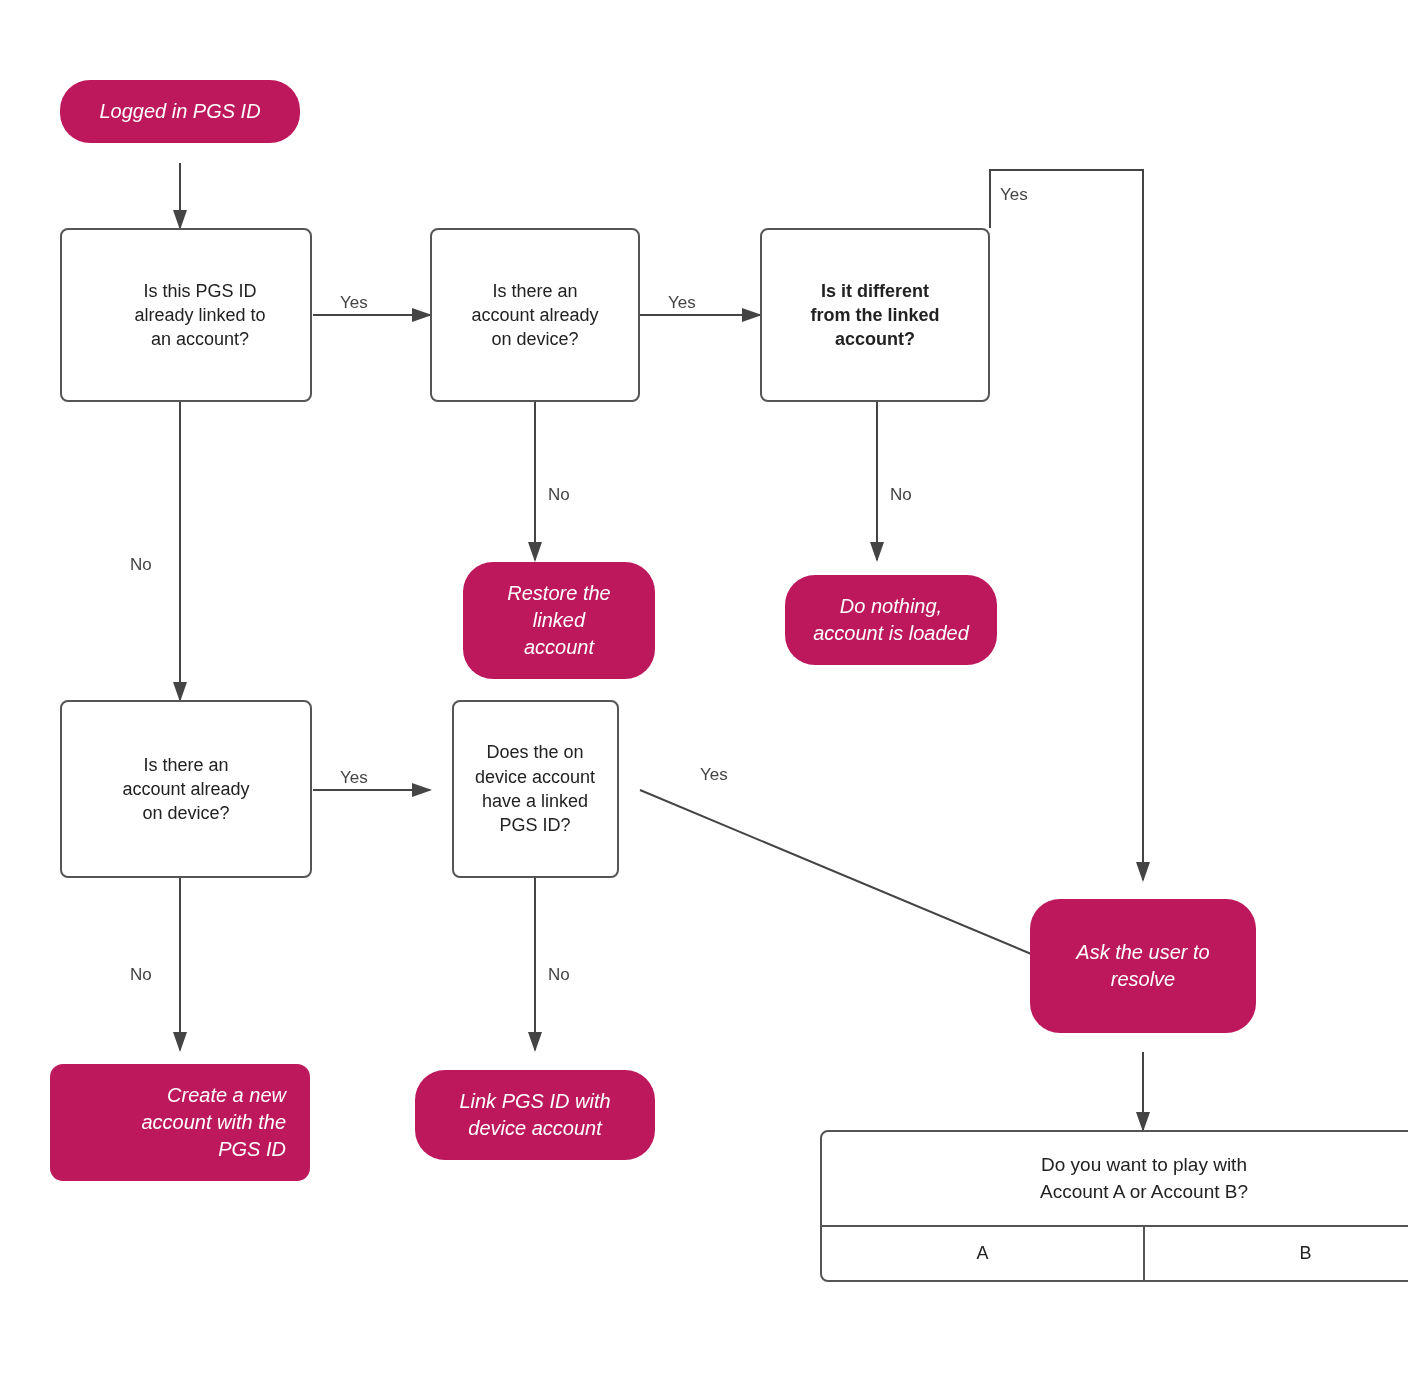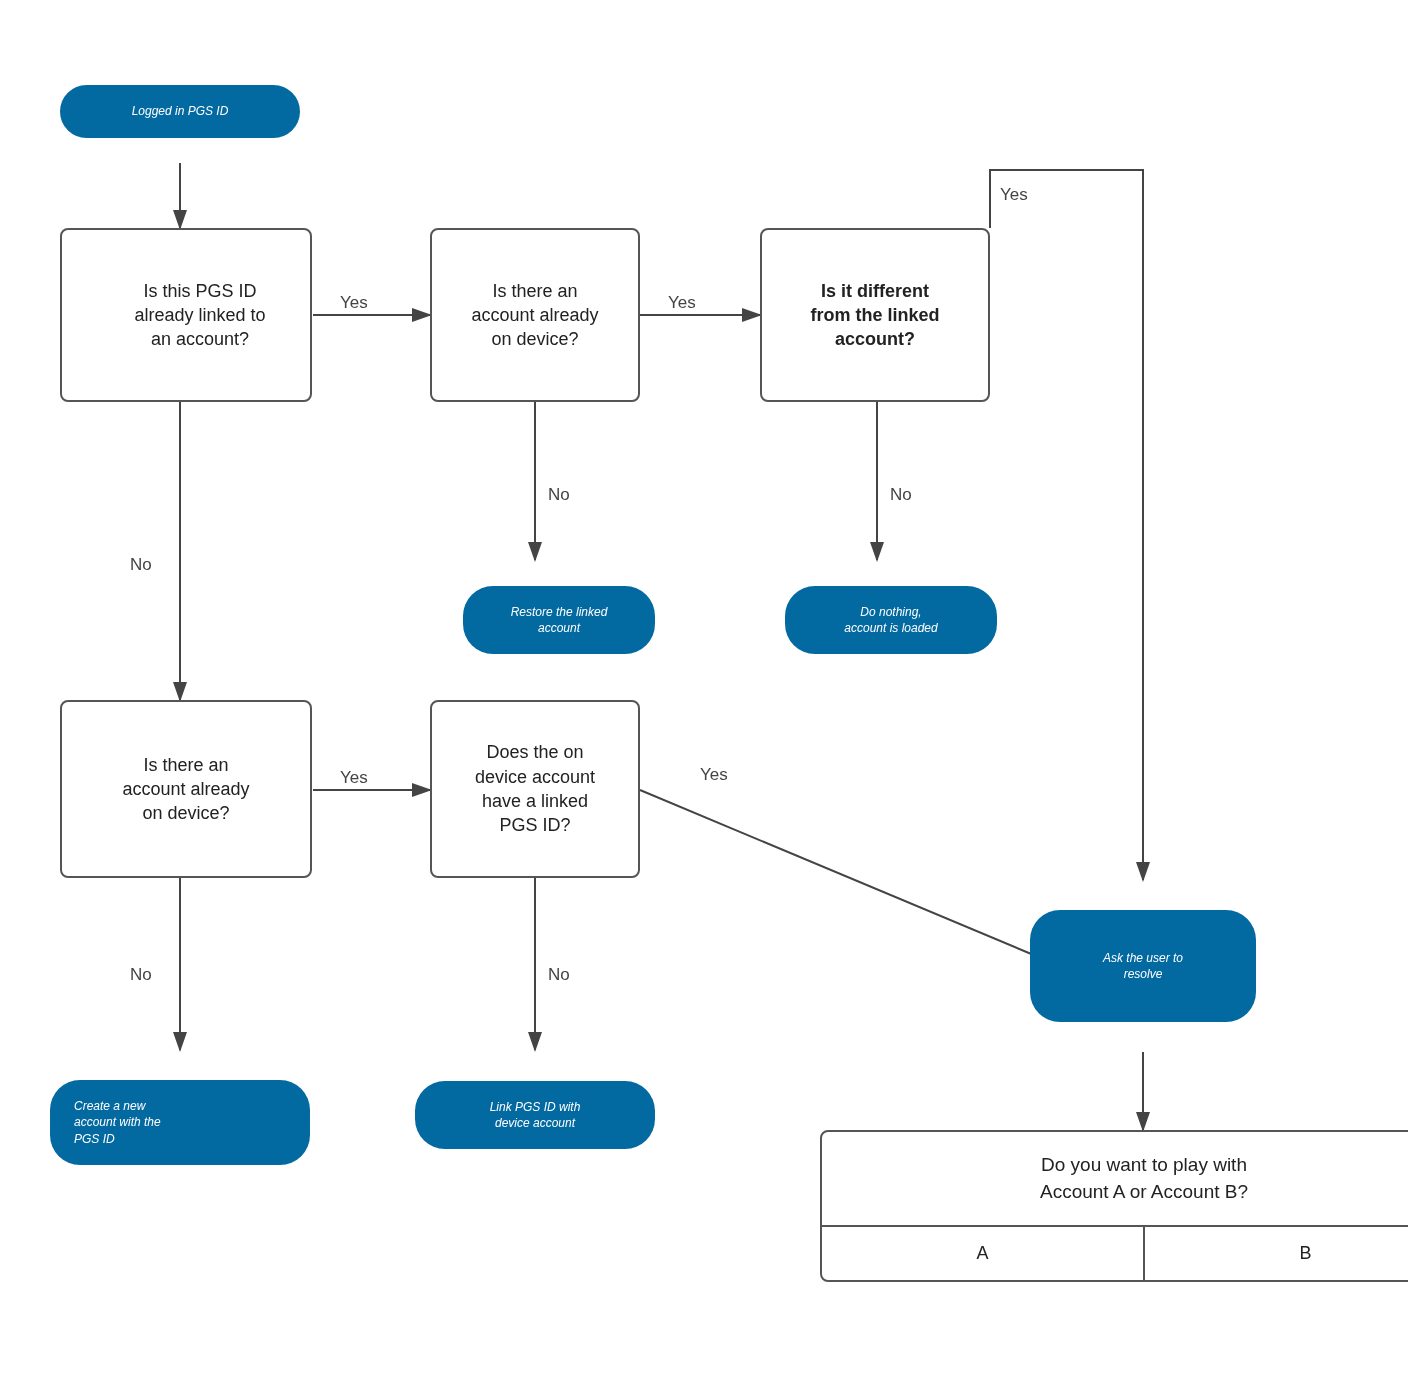--- a/index.html
+++ b/index.html
@@ -28,24 +28,24 @@
       border: 2px solid #555;
       border-radius: 8px;
       background: #fff;
       padding: 12px 16px;
       font-size: 18px;
       line-height: 1.35;
       color: #222;
     }
     .node-orange {
       border-radius: 30px;
-      background: #0369a1;
+      background: #be185d;
       color: #fff;
       font-style: italic;
-      font-size: 12px;
+      font-size: 20px;
       font-weight: 500;
       line-height: 1.35;
       padding: 18px 24px;
     }
     .node-dialog {
       border: 2px solid #555;
       border-radius: 8px;
       background: #fff;
       font-size: 17px;
       line-height: 1.4;
@@ -179,35 +179,35 @@
 
   <div class="node" style="left:60px; top:700px; width:252px; height:178px;">
     <div class="node-diamond-box" style="width:252px; height:178px; display:flex; align-items:center; justify-content:center;">
       <span style="white-space:pre-line;">Is there an
 account already
 on device?</span>
     </div>
   </div>
 
   <div class="node" style="left:430px; top:700px; width:210px; height:178px;">
-    <div class="node-diamond-box" style="width:210px; height:178px; display:flex; align-items:center; justify-content:center;">
+    <div class="node-diamond-box" style="width:167px; height:178px; display:flex; align-items:center; justify-content:center;">
       <span style="white-space:pre-line;">Does the on
 device account
 have a linked
 PGS ID?</span>
     </div>
   </div>
 
   <div class="node" style="left:1030px; top:880px; width:226px; height:172px;">
     <div class="node-orange" style="width:226px; text-align:center; white-space:pre-line; padding:40px 20px;">Ask the user to
 resolve</div>
   </div>
 
   <div class="node" style="left:50px; top:1050px; width:260px; height:145px;">
-    <div class="node-orange" style="width:309px; text-align:left; white-space:pre-line;">Create a new
+    <div class="node-orange" style="width:309px; text-align:right; white-space:pre-line;border-radius:13px;">Create a new
 account with the
 PGS  ID</div>
   </div>
 
   <div class="node" style="left:415px; top:1050px; width:240px; height:130px;">
     <div class="node-orange" style="width:240px; text-align:center; white-space:pre-line;">Link PGS ID with
 device account</div>
   </div>
 
   <div class="node-dialog" style="position:absolute; left:820px; top:1130px; width:648px;">

